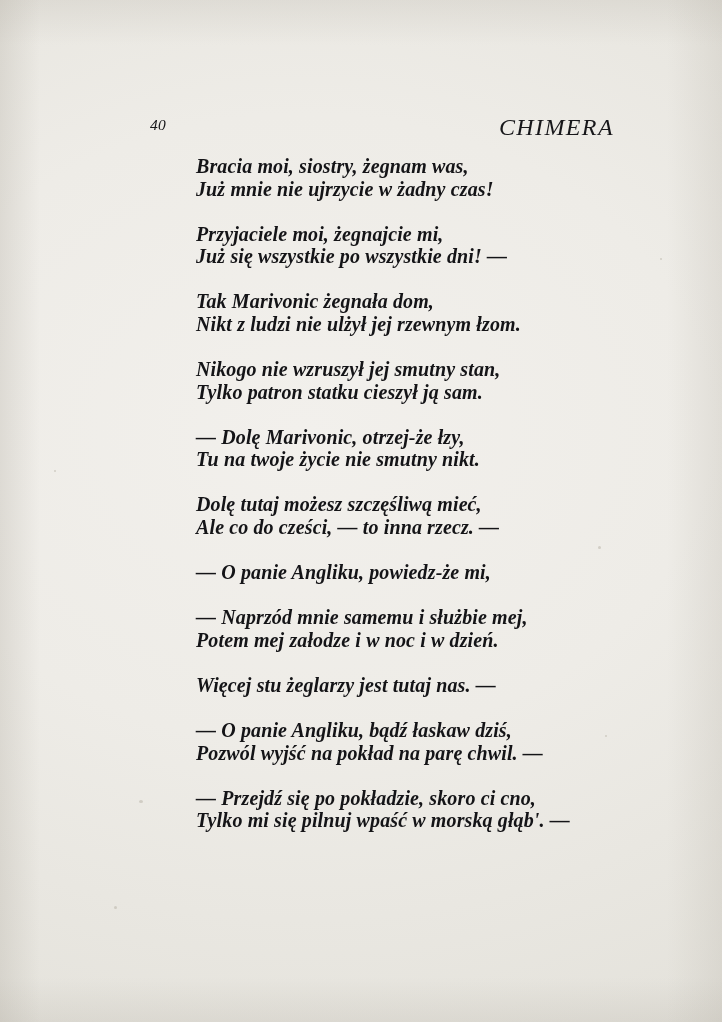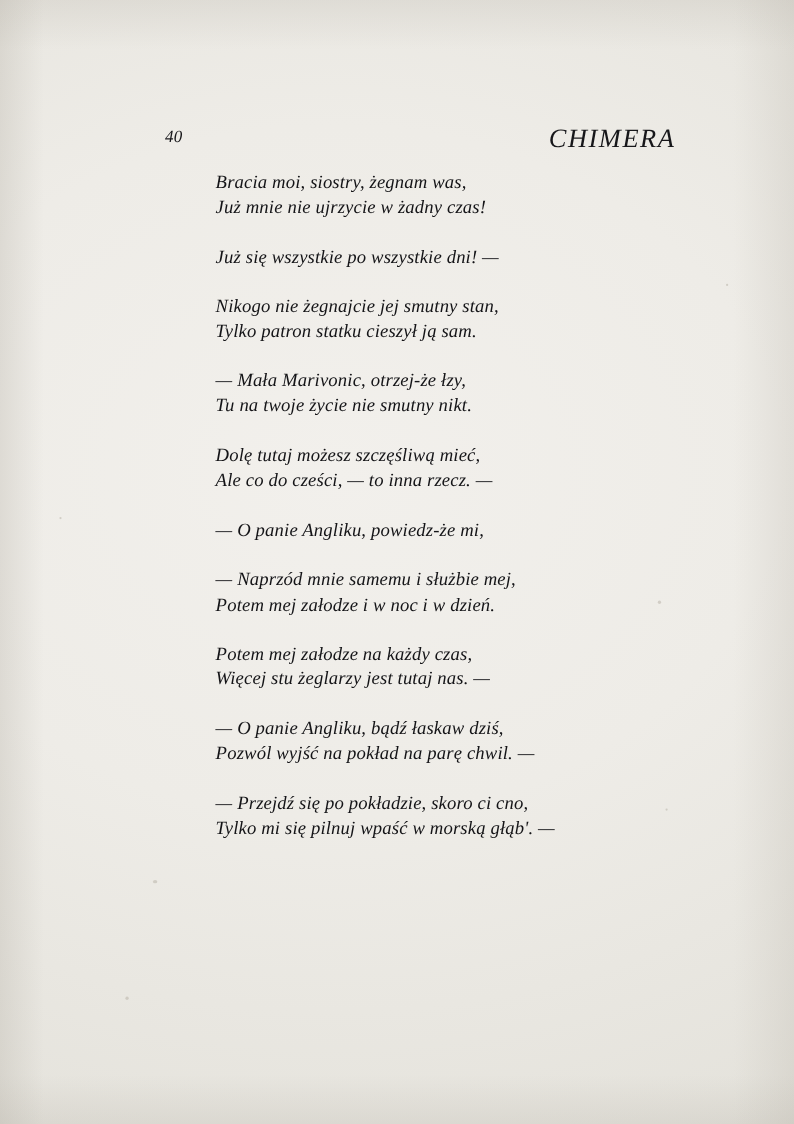--- a/index.html
+++ b/index.html
@@ -74,25 +74,26 @@
     position: absolute;
     top: 155px;
     left: 196px;
     width: 470px;
   }
   .stanza {
     margin: 0 0 22.5px 0;
   }
   .line {
     font-style: italic;
-    font-size: 17px;
+    font-size: 20px;
     line-height: 22.6px;
     color: #141417;
     white-space: pre;
     letter-spacing: .12px;
+    font-weight: bold;
   }
 </style>
 </head>
 <body>
 
 <div id="page">
 
   <span class="speck" style="left:598px; top:546px; width:3px; height:3px;"></span>
   <span class="speck" style="left:605px; top:735px; width:2px; height:2px;"></span>
   <span class="speck" style="left:139px; top:800px; width:4px; height:3px;"></span>
@@ -105,43 +106,47 @@
       <span class="folio">40</span>
       <span class="running-title">CHIMERA</span>
     </div>
 
     <div class="poem">
         <div class="stanza">
           <div class="line">Bracia moi, siostry, żegnam was,</div>
           <div class="line">Już mnie nie ujrzycie w żadny czas!</div>
         </div>
         <div class="stanza">
+          <div class="line">Przyjaciele moi, żegnajcie mi,</div>
           <div class="line">Już się wszystkie po wszystkie dni! —</div>
         </div>
         <div class="stanza">
-          <div class="line">Nikogo nie żegnajcie jej smutny stan,</div>
+          <div class="line">Tak Marivonic żegnała dom,</div>
+          <div class="line">Nikt z ludzi nie ulżył jej rzewnym łzom.</div>
+        </div>
+        <div class="stanza">
+          <div class="line">Nikogo nie wzruszył jej smutny stan,</div>
           <div class="line">Tylko patron statku cieszył ją sam.</div>
         </div>
         <div class="stanza">
-          <div class="line">— Mała Marivonic, otrzej-że łzy,</div>
+          <div class="line">— Dolę Marivonic, otrzej-że łzy,</div>
           <div class="line">Tu na twoje życie nie smutny nikt.</div>
         </div>
         <div class="stanza">
           <div class="line">Dolę tutaj możesz szczęśliwą mieć,</div>
           <div class="line">Ale co do cześci, — to inna rzecz. —</div>
         </div>
         <div class="stanza">
           <div class="line">— O panie Angliku, powiedz-że mi,</div>
         </div>
         <div class="stanza">
           <div class="line">— Naprzód mnie samemu i służbie mej,</div>
           <div class="line">Potem mej załodze i w noc i w dzień.</div>
         </div>
         <div class="stanza">
-          <div class="line">Potem mej załodze na każdy czas,</div>
           <div class="line">Więcej stu żeglarzy jest tutaj nas. —</div>
         </div>
         <div class="stanza">
           <div class="line">— O panie Angliku, bądź łaskaw dziś,</div>
           <div class="line">Pozwól wyjść na pokład na parę chwil. —</div>
         </div>
         <div class="stanza">
           <div class="line">— Przejdź się po pokładzie, skoro ci cno,</div>
           <div class="line">Tylko mi się pilnuj wpaść w morską głąb'. —</div>
         </div>

